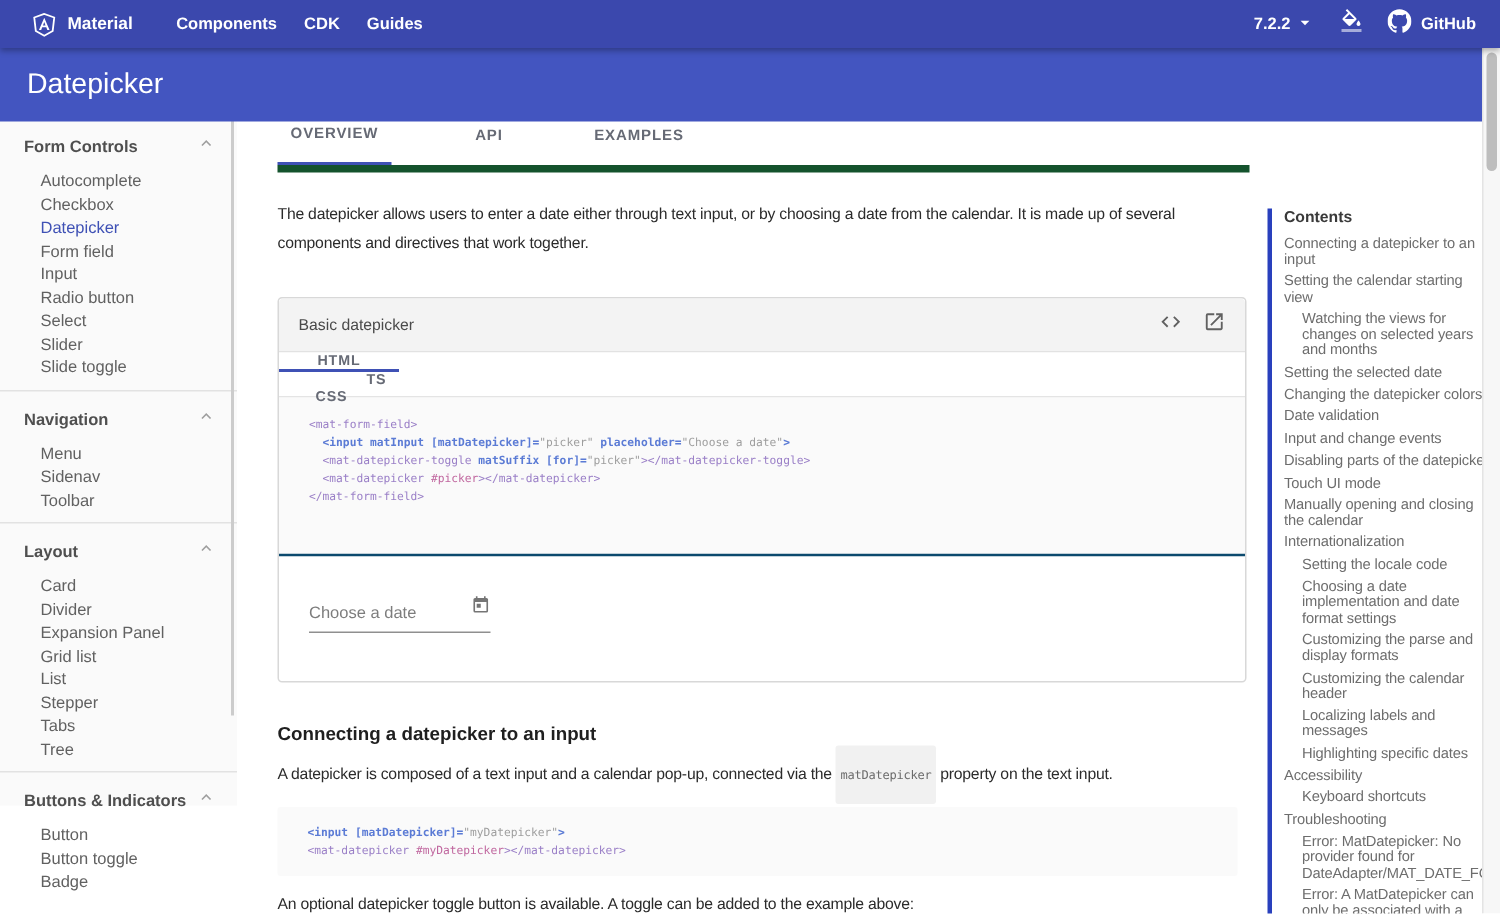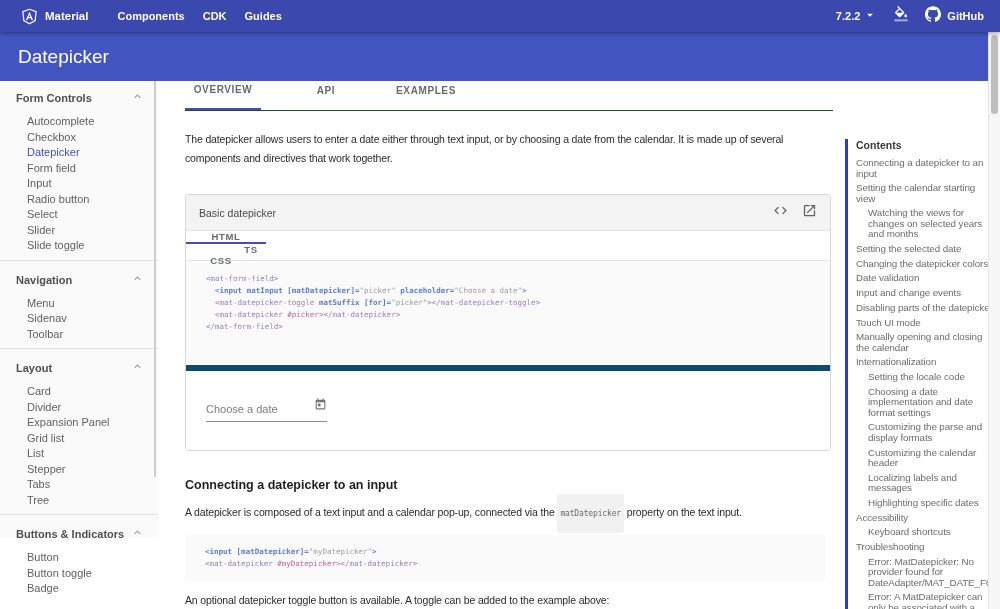--- a/index.html
+++ b/index.html
@@ -38,21 +38,21 @@
   .sidebar{width:158px;flex:none;background:#fafafa;height:466px;padding-top:10px;box-sizing:border-box;position:relative;}
   .side-sec-header{display:flex;align-items:center;justify-content:space-between;padding:8px 14px 5px 16px;cursor:pointer;}
   .side-sec-title{font-size:11px;font-weight:600;color:#4f4f4f;}
   .side-items{list-style:none;margin:2px 0 0;padding:0 0 4px;}
   .side-item{font-size:11px;color:#616161;line-height:15.5px;padding-left:27px;cursor:pointer;white-space:nowrap;}
   .side-item.active{color:#3f51b5;}
   .side-divider{border:none;border-top:1px solid #e2e2e2;margin:2px 0;}
   .side-thumb{position:absolute;top:9px;left:154px;width:2px;height:397px;background:#cccccc;}
   
   .main{margin-left:27px;width:648px;flex:none;}
-  .tabs-row{height:39px;border-bottom:1px solid #14532d;display:flex;box-sizing:content-box;}
+  .tabs-row{height:39px;border-bottom:5px solid #14532d;display:flex;box-sizing:content-box;}
   .tab{display:flex;align-items:center;justify-content:center;font-size:10px;letter-spacing:.6px;
        color:#666a75;font-weight:600;cursor:pointer;height:39px;box-sizing:border-box;}
   .tabs-row .tab:nth-child(1){width:76px;}
   .tabs-row .tab:nth-child(2){width:130px;}
   .tabs-row .tab:nth-child(3){width:70px;}
   .tab.active{border-bottom:2px solid #3f51b5;}
   .intro{margin:19px 0 0;font-size:10.5px;letter-spacing:-.15px;line-height:19px;color:#2b2b2b;width:648px;}
   
   .example-card{margin-top:26px;width:646px;border:1px solid #d8d8d8;border-radius:3px;background:#fff;box-sizing:border-box;}
   .card-header{height:35px;background:#f3f3f3;border-bottom:1px solid #e2e2e2;display:flex;align-items:center;
@@ -64,21 +64,21 @@
   .card-tabs .tab:nth-child(1){width:80px;}
   .card-tabs .tab:nth-child(2){width:130px;}
   .card-tabs .tab:nth-child(3){width:70px;}
   .code-pane{height:104px;background:#fafafa;padding:12px 0 0 20px;box-sizing:border-box;overflow:hidden;}
   .code-line{font-family:"DejaVu Sans Mono",monospace;font-size:7.5px;line-height:12px;white-space:pre;color:#888;}
   .tk-t{color:#9a7fc7;}  
   .tk-b{color:#5b7bd5;font-weight:bold;}  
   .tk-s{color:#9e9e9e;}  
   .tk-r{color:#c0679f;}  
   .tk-p{color:#888;}
-  .demo-pane{height:85px;background:#fff;border-top:6px solid #0c4a6e;padding:26px 0 0 20px;box-sizing:border-box;border-radius:0 0 3px 3px;}
+  .demo-pane{height:85px;background:#fff;border-top:2px solid #0c4a6e;padding:26px 0 0 20px;box-sizing:border-box;border-radius:0 0 3px 3px;}
   .form-field{width:121px;display:flex;align-items:flex-end;justify-content:space-between;
               border-bottom:1px solid #8f8f8f;padding-bottom:6px;cursor:text;}
   .placeholder{font-size:11px;color:#7d7d7d;}
   
   .section-heading{margin-top:27px;font-size:12.5px;font-weight:700;color:#1f1f1f;}
   .para{margin-top:13px;font-size:10.5px;letter-spacing:-.15px;color:#2b2b2b;line-height:15px;}
   .inline-code{font-family:"DejaVu Sans Mono",monospace;font-size:8px;background:#f1f1f1;color:#6b6b6b;
                padding:15px 3px;border-radius:2px;}
   .code-block2{margin-top:14px;width:640px;height:46px;background:#fafafa;border-radius:2px;
                padding:11px 0 0 20px;box-sizing:border-box;}

